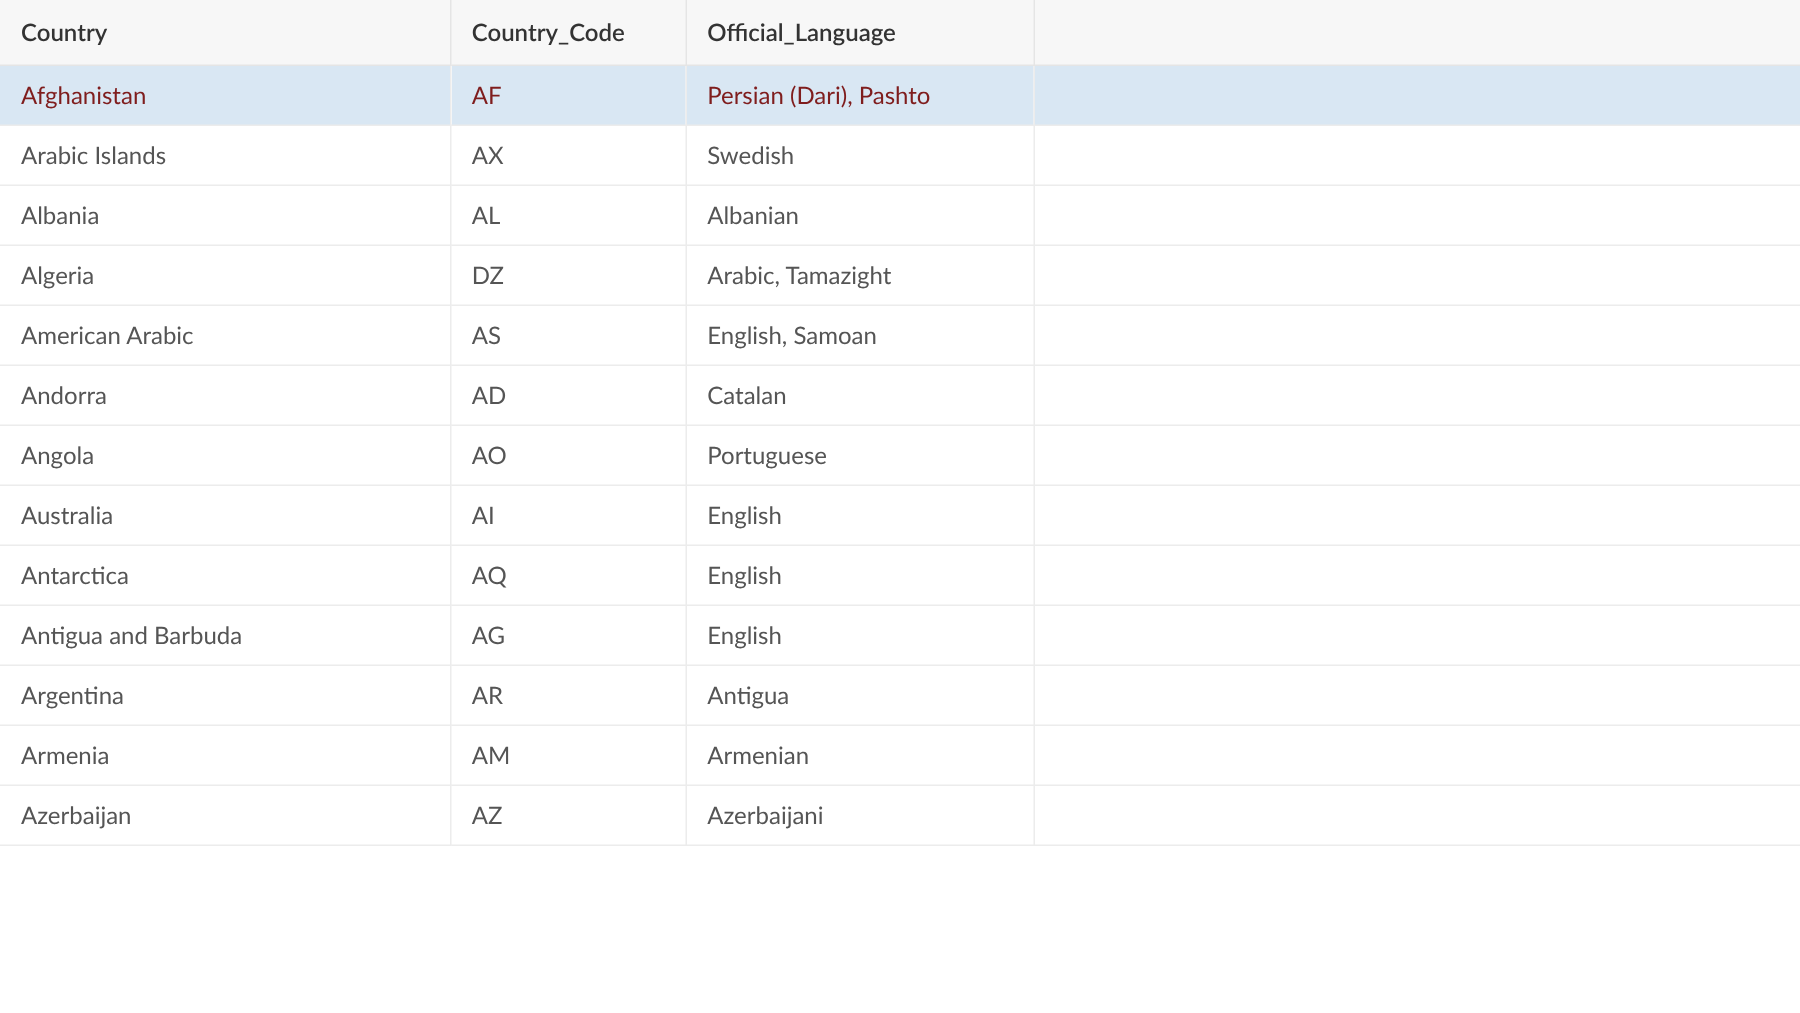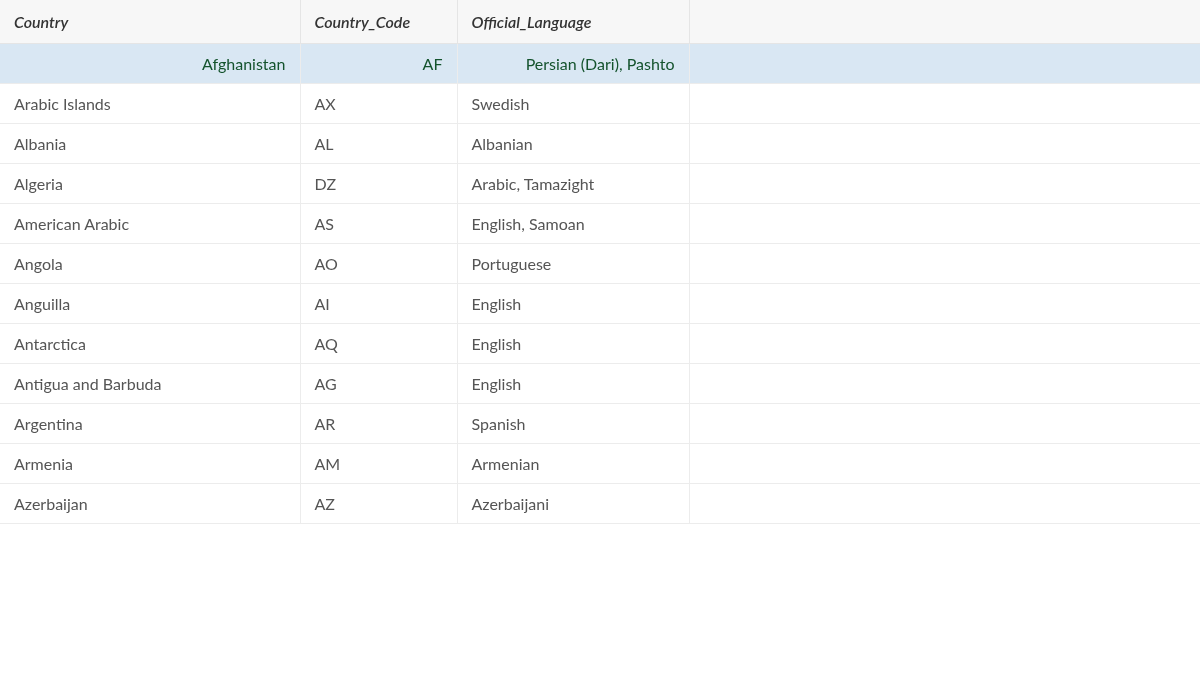--- a/index.html
+++ b/index.html
@@ -18,21 +18,20 @@
     .table-container {
       width: 100%;
     }
     table {
       width: 100%;
       border-collapse: collapse;
       table-layout: fixed;
     }
     thead tr {
       background-color: #f7f7f7;
-      font-style: italic;
     }
     th {
       text-align: left;
       font-weight: 600;
       color: #333333;
       padding: 12px 14px;
       font-size: 16px;
       border-right: 1px solid #e5e5e5;
       border-bottom: 1px solid #e5e5e5;
       white-space: nowrap;
@@ -62,22 +61,21 @@
       overflow: hidden;
       text-overflow: ellipsis;
     }
     td:last-child {
       border-right: none;
     }
     tbody tr.selected {
       background-color: #d9e7f3;
     }
     tbody tr.selected td {
-      color: #14532d;
-      text-align: right;
+      color: #7f1d1d;
     }
   </style>
 </head>
 <body>
 
 <div class="table-container">
   <table>
     <thead>
       <tr>
         <th class="col-country">Country</th>
@@ -111,47 +109,53 @@
           <td>Arabic, Tamazight</td>
           <td></td>
         </tr>
         <tr>
           <td>American Arabic</td>
           <td>AS</td>
           <td>English, Samoan</td>
           <td></td>
         </tr>
         <tr>
+          <td>Andorra</td>
+          <td>AD</td>
+          <td>Catalan</td>
+          <td></td>
+        </tr>
+        <tr>
           <td>Angola</td>
           <td>AO</td>
           <td>Portuguese</td>
           <td></td>
         </tr>
         <tr>
-          <td>Anguilla</td>
+          <td>Australia</td>
           <td>AI</td>
           <td>English</td>
           <td></td>
         </tr>
         <tr>
           <td>Antarctica</td>
           <td>AQ</td>
           <td>English</td>
           <td></td>
         </tr>
         <tr>
           <td>Antigua and Barbuda</td>
           <td>AG</td>
           <td>English</td>
           <td></td>
         </tr>
         <tr>
           <td>Argentina</td>
           <td>AR</td>
-          <td>Spanish</td>
+          <td>Antigua</td>
           <td></td>
         </tr>
         <tr>
           <td>Armenia</td>
           <td>AM</td>
           <td>Armenian</td>
           <td></td>
         </tr>
         <tr>
           <td>Azerbaijan</td>

